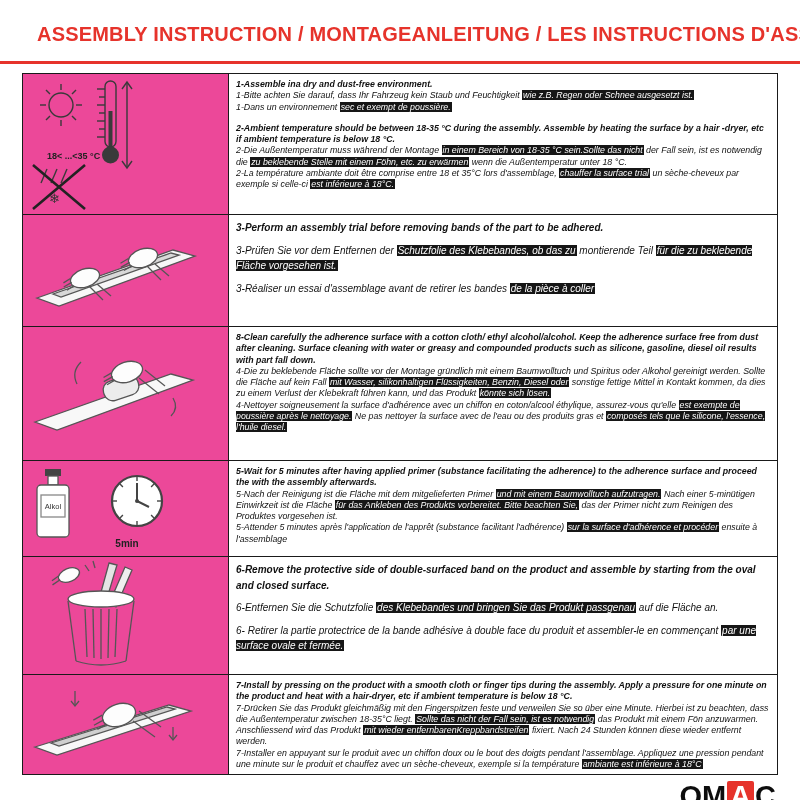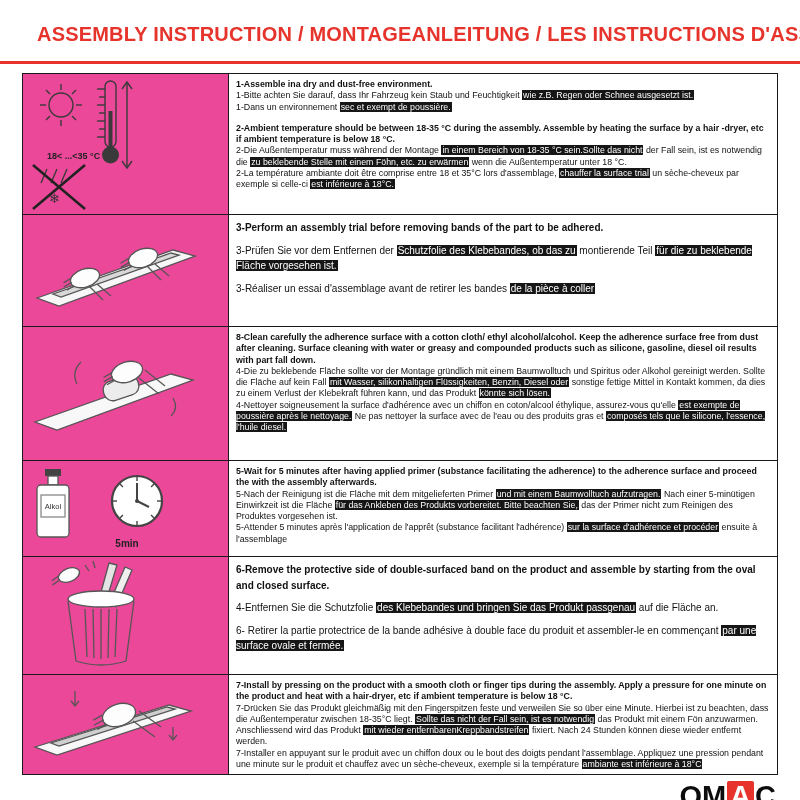--- a/index.html
+++ b/index.html
@@ -12,21 +12,21 @@
   .hdr{padding:8px 22px 0;}
   .title{color:var(--accent,#e6332b);font-size:20px;font-weight:700;margin:15px;
          letter-spacing:.2px;white-space:nowrap;}
   .rule{height:3px;background:var(--accent,#e6332b);margin-top:7px;width:100%;}
   .tbl{margin:9px 22px 0;border:1.5px solid var(--border,#1a1a1a);}
   .row{display:flex;border-top:1.2px solid var(--border,#1a1a1a);}
   .row:first-child{border-top:none;}
   .art{flex:0 0 206px;border-right:1.2px solid var(--border,#1a1a1a);
        display:flex;align-items:center;justify-content:center;overflow:hidden;background:#ec4899;}
   .txt{flex:1;padding:5px 7px 4px;overflow:hidden;}
-  .ln{margin:0;}
+  .ln{margin:0;font-style:italic;}
   .sm{font-size:8.8px;line-height:11.3px;}
   .lg{font-size:10px;line-height:15.6px;margin-bottom:7px;}
   .lg:last-child{margin-bottom:0;}
   .bold{font-weight:700;}
   .blk + .blk{margin-top:10px;}
   .hl{background:var(--highlight-bg,#161616);color:var(--highlight-fg,#fff);padding:0 1px;}
   .ftr{display:flex;justify-content:flex-end;padding:6px 24px 0;}
   .logo{display:inline-block;text-align:center;}
   .logo-text{display:flex;align-items:center;font-size:29px;font-weight:700;line-height:1;color:#0d0d0d;}
   .logo-a{background:var(--accent,#e6332b);color:#fff;padding:1px 3px;margin:0 1px;border-radius:2px;}
@@ -219,21 +219,21 @@
               <line x1="70" y1="50" x2="71" y2="99"></line>
             <line x1="78" y1="50" x2="78" y2="100"></line>
               <line x1="86" y1="50" x2="85" y2="99"></line>
             <line x1="94" y1="50" x2="92" y2="98"></line>
           </g>
         </svg>
       </div>
       <div class="txt">
           <div class="blk">
             <p class="ln lg bold"><span>6-Remove the protective side of double-surfaced band on the product and assemble by starting from the oval and closed surface.</span></p>
-            <p class="ln lg"><span>4-Entfernen Sie die Schutzfolie </span><span class="hl">des Klebebandes und bringen Sie das Produkt passgenau</span><span> auf die Fläche an.</span></p>
+            <p class="ln lg"><span>6-Entfernen Sie die Schutzfolie </span><span class="hl">des Klebebandes und bringen Sie das Produkt passgenau</span><span> auf die Fläche an.</span></p>
             <p class="ln lg"><span>6- Retirer la partie protectrice de la bande adhésive à double face du produit et assembler-le en commençant </span><span class="hl">par une surface ovale et fermée.</span></p>
           </div>
         </div>
     </section>
 
     <section class="row" style="min-height:98px">
       <div class="art">
         <svg width="205" height="96" viewBox="0 0 205 96">
           <g stroke="#555" stroke-width="1.3" fill="none">
             <path d="M12 70 L146 28 L168 34 L34 78 Z" fill="#f8f8f8"></path>

